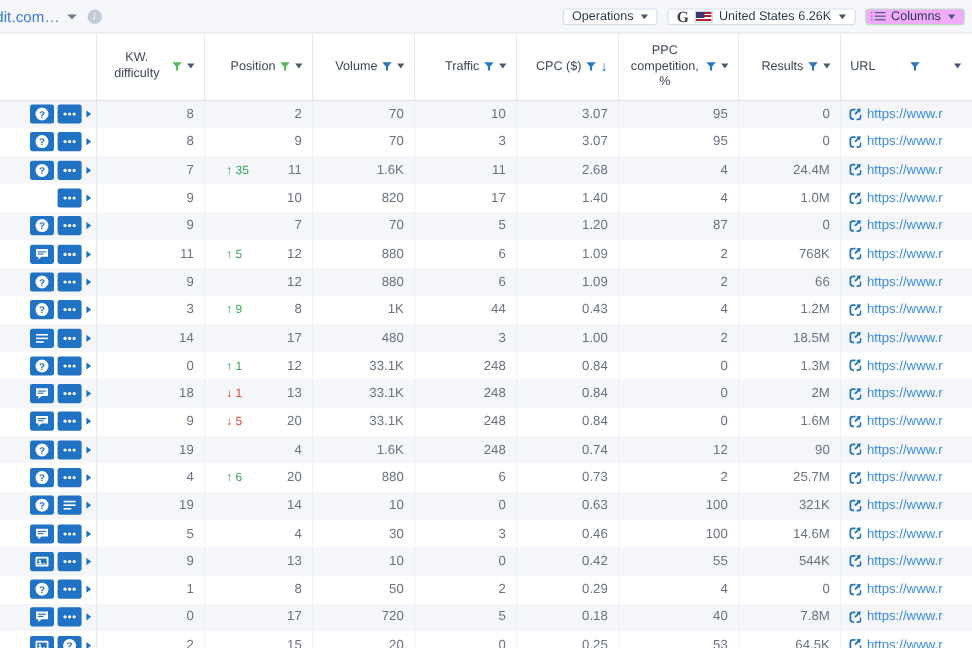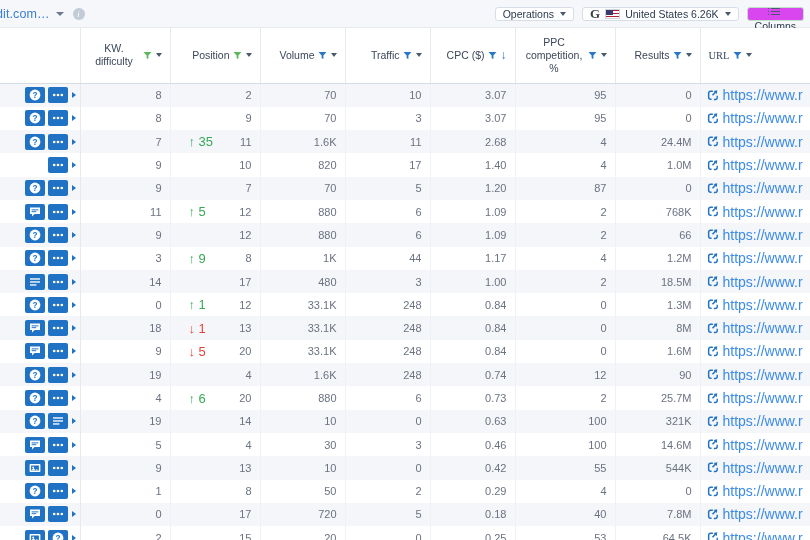--- a/index.html
+++ b/index.html
@@ -33,21 +33,21 @@
     background:#c3cbd6; color:#fff; font-size:9px; line-height:12px;
     text-align:center; font-family:"Liberation Serif", serif; font-style:italic;
     display:inline-block; margin-left:5px;
   }
   .tb-right { margin-left:auto; display:flex; align-items:center; gap:8px; }
   .tb-btn {
     height:14px; display:flex; align-items:center; gap:5px;
     padding:0 7px; border:1px solid #d8dee7; border-radius:3px;
     background:#fff; font-size:10.5px; color:#2b3a4d; white-space:nowrap;
   }
-  .tb-btn.green { background:#d946ef; border-color:#bfe0c2;flex-direction:column; }
+  .tb-btn.green { background:#f0abfc; border-color:#bfe0c2; }
   .caret { width:0;height:0;border-left:3.5px solid transparent;border-right:3.5px solid transparent;
            border-top:4px solid #4a5a6e; display:inline-block; margin-left:1px; }
   .g-logo { font-family:"Liberation Serif", serif; font-size:13px; font-weight:700; color:#3c4043; line-height:1; }
   .flag { width:15px;height:10px; position:relative; overflow:hidden; border:0.5px solid #cfd6df; }
   .flag .stripes { position:absolute; inset:0;
     background:repeating-linear-gradient(to bottom,#b22234 0,#b22234 1.43px,#fff 1.43px,#fff 2.86px); }
   .flag .canton { position:absolute; left:0; top:0; width:6.5px; height:5.5px; background:#3c3b6e; }
   .cols-icon { display:flex; flex-direction:column; justify-content:center; gap:1.5px; }
   .cols-icon i { display:block; width:9px; height:1.5px; background:#4a5a6e; position:relative; }
   .cols-icon i:after { content:""; position:absolute; left:-3px; top:0; width:1.5px; height:1.5px; background:#4a5a6e; }
@@ -55,21 +55,21 @@
   
   table { border-collapse:collapse; width:810px; table-layout:fixed; }
   thead th {
     height:55px; background:#fff;
     border-bottom:1px solid #d6dce4; border-right:1px solid #e6eaef;
     font-size:10.5px; font-weight:400; color:#3c4758;
     vertical-align:middle; padding:0 8px; position:relative;
   }
   thead th .hdr { display:flex; align-items:center; justify-content:flex-end; gap:3px; white-space:normal; line-height:1.25; }
   thead th.ctr .hdr { justify-content:center; }
-  thead th.lft .hdr { justify-content:flex-start;font-family:Liberation Serif, serif; }
+  thead th.lft .hdr { justify-content:space-between; }
   .funnel { width:9px; height:9px; flex:0 0 auto; display:block; }
   .sort-down { font-size:12px; color:#2878c8; line-height:1; margin-left:1px; }
 
   tbody td {
     height:23.3px; border-right:1px solid #eef1f5;
     font-size:11px; color:#6b7280; text-align:right;
     padding:0 8px; white-space:nowrap; overflow:hidden;
   }
   tbody tr:nth-child(odd) td { background:#f4f6f9; }
   tbody tr:nth-child(even) td { background:#ffffff; }
@@ -78,30 +78,30 @@
 
   .cellwrap { display:flex; align-items:center; justify-content:flex-end; gap:3px; height:23.3px; padding-right:4px; }
   .badge {
     width:20px;height:16px;border-radius:2px;background:#1f72c4;
     display:flex;align-items:center;justify-content:center;flex:0 0 auto;
   }
   .badge svg { display:block; }
   .tri { width:0;height:0;border-top:3.5px solid transparent;border-bottom:3.5px solid transparent;
          border-left:4.5px solid #1f72c4; flex:0 0 auto; margin-left:1px; }
 
-  .delta { font-size:13px; font-weight:400; }
+  .delta { font-size:10px; font-weight:400; }
   .delta.up { color:#3aa757; }
   .delta.down { color:#e0453a; }
   .poscell { text-align:right; }
   .poscell .inner { display:flex; align-items:center; justify-content:flex-end; gap:0; height:23.3px; }
   .poscell .dwrap { flex:1 1 auto; text-align:left; padding-left:10px; }
   .poscell .pv { flex:0 0 auto; }
 
   .urlflex { display:flex; align-items:center; gap:5px; height:23.3px; }
-  .urltext { color:#3b8ae8; font-size:14px; white-space:nowrap; }
+  .urltext { color:#3b8ae8; font-size:11px; white-space:nowrap; }
   .extlink { width:11px;height:11px;flex:0 0 auto; }
 
   
   col.c0 { width:80px; }
   col.c1 { width:90px; }
   col.c2 { width:90px; }
   col.c3 { width:85px; }
   col.c4 { width:85px; }
   col.c5 { width:85px; }
   col.c6 { width:100px; }
@@ -548,21 +548,21 @@
           </td>
           <td>3</td>
           <td class="poscell">
             <span class="inner">
               <span class="dwrap"><span class="delta up">↑ 9</span></span>
               <span class="pv">8</span>
             </span>
           </td>
           <td>1K</td>
           <td>44</td>
-          <td>1.17</td>
+          <td>0.43</td>
           <td>4</td>
           <td>1.2M</td>
           <td class="urlcol">
             <span class="urlflex">
               <svg class="extlink" viewBox="0 0 12 12">
                 <path d="M1 3.4 A3 3 0 0 1 4 0.6 H6.4 V2.2 H4 A1.5 1.5 0 0 0 2.6 3.6 V8 A1.5 1.5 0 0 0 4 9.4 H5 V11 H4 A3 3 0 0 1 1 8 Z" fill="#1f72c4"></path>
                 <path d="M11.2 0.4 L7.2 1.1 L8.3 2.2 L5.4 5.1 L6.6 6.3 L9.5 3.4 L10.6 4.5 Z" fill="#1f72c4"></path>
                 <path d="M10.4 6.2 H11.9 V8.2 A3 3 0 0 1 8.9 11.2 H7.5 V9.6 H8.9 A1.5 1.5 0 0 0 10.4 8.2 Z" fill="#1f72c4"></path>
               </svg>
               <span class="urltext">https://www.r</span>
@@ -678,21 +678,21 @@
           <td class="poscell">
             <span class="inner">
               <span class="dwrap"><span class="delta down">↓ 1</span></span>
               <span class="pv">13</span>
             </span>
           </td>
           <td>33.1K</td>
           <td>248</td>
           <td>0.84</td>
           <td>0</td>
-          <td>8M</td>
+          <td>2M</td>
           <td class="urlcol">
             <span class="urlflex">
               <svg class="extlink" viewBox="0 0 12 12">
                 <path d="M1 3.4 A3 3 0 0 1 4 0.6 H6.4 V2.2 H4 A1.5 1.5 0 0 0 2.6 3.6 V8 A1.5 1.5 0 0 0 4 9.4 H5 V11 H4 A3 3 0 0 1 1 8 Z" fill="#1f72c4"></path>
                 <path d="M11.2 0.4 L7.2 1.1 L8.3 2.2 L5.4 5.1 L6.6 6.3 L9.5 3.4 L10.6 4.5 Z" fill="#1f72c4"></path>
                 <path d="M10.4 6.2 H11.9 V8.2 A3 3 0 0 1 8.9 11.2 H7.5 V9.6 H8.9 A1.5 1.5 0 0 0 10.4 8.2 Z" fill="#1f72c4"></path>
               </svg>
               <span class="urltext">https://www.r</span>
             </span>
           </td>

